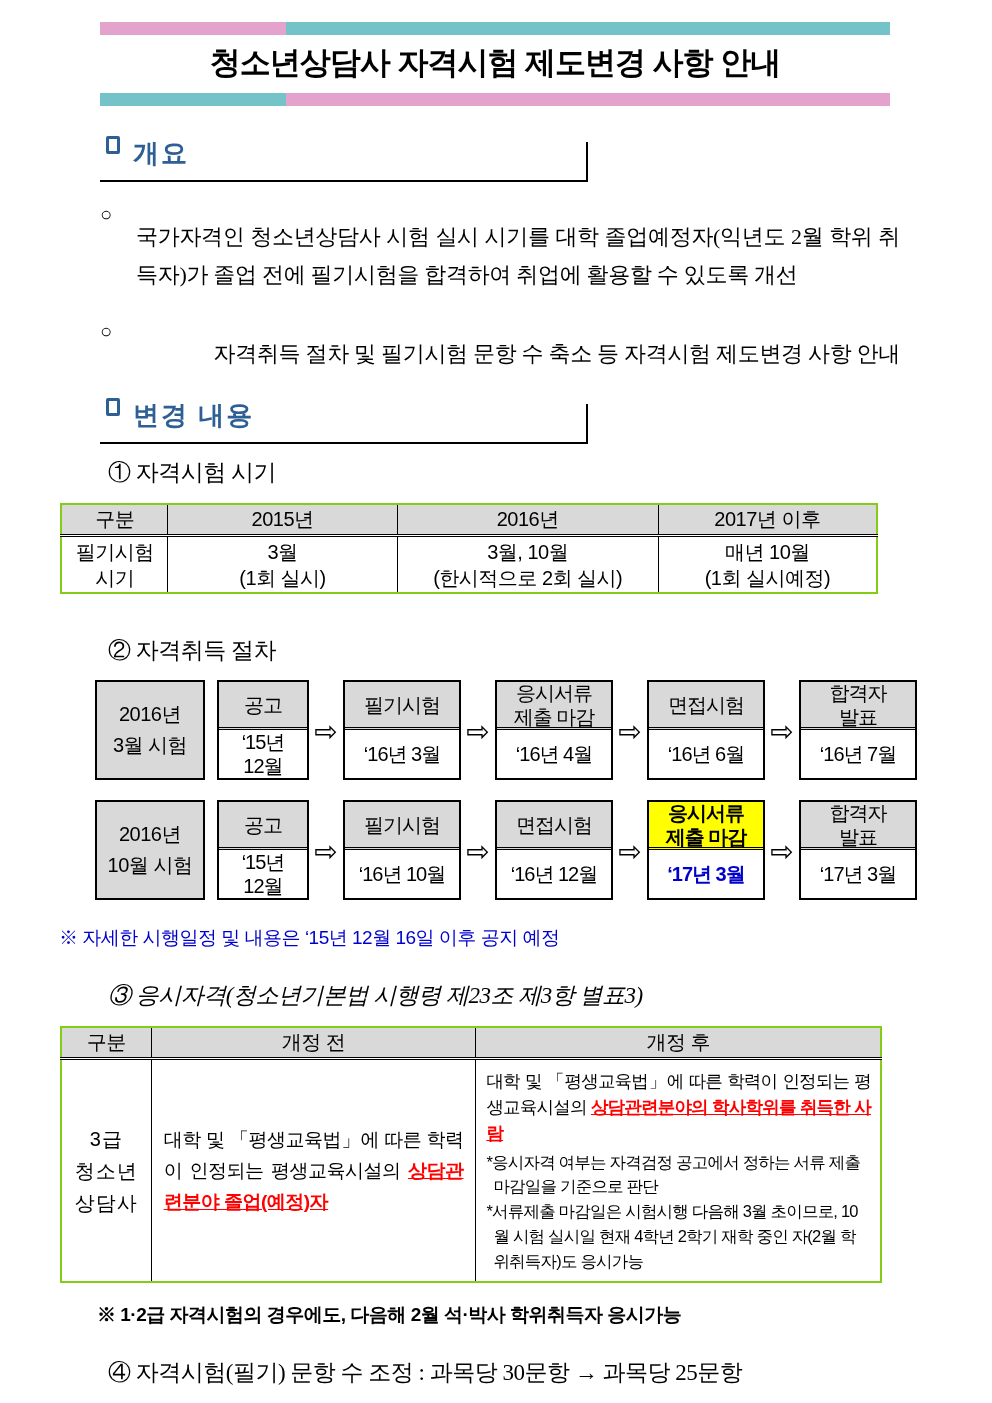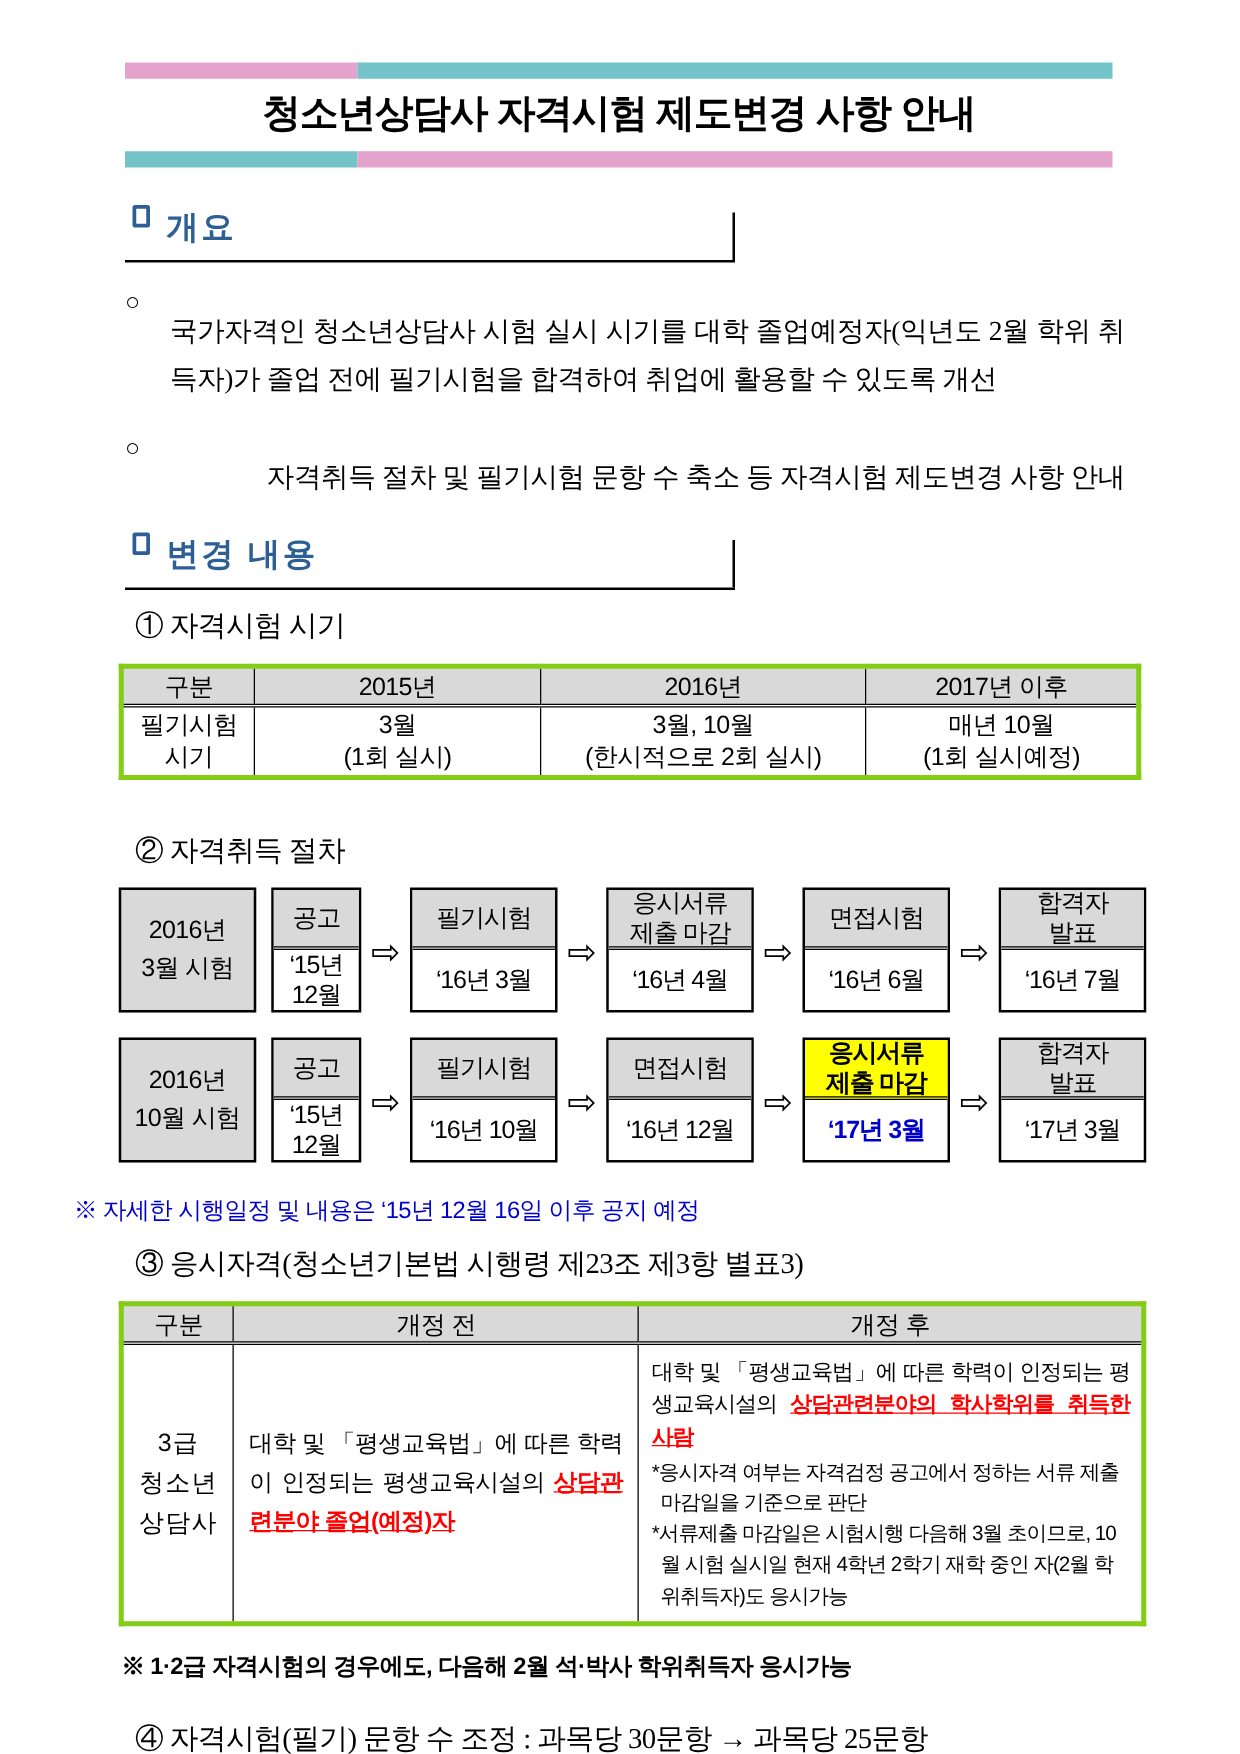--- a/index.html
+++ b/index.html
@@ -7,21 +7,21 @@
   body {
     width: 992px; height: 1403px;
     font-family: "Liberation Sans", sans-serif;
     color: #000;
     position: relative;
     overflow: hidden;
   }
   .pre { white-space: pre-line; }
 
   
-  .title-block { margin: 50px 102px 0 100px; }
+  .title-block { margin: 22px 102px 0 100px; }
   .bar { display: flex; height: 13px; }
   .bar .seg1 { width: 23.5%; }
   .bar .seg2 { flex: 1; }
   .pink { background: #e3a3cc; }
   .teal { background: #74c3c9; }
   .doc-title {
     text-align: center; font-size: 31px; font-weight: bold;
     letter-spacing: -1px; padding: 7px 0 9px 0;
     font-family: "Liberation Sans", sans-serif;
   }
@@ -55,37 +55,37 @@
   .bullet.single .bullet-text { text-align: right; }
 
   
   .num-item {
     margin-left: 108px; font-size: 23px; letter-spacing: -0.5px;
     font-family: "Liberation Serif", serif;
   }
 
   
   table { border-collapse: collapse; }
-  .tbl { margin-left: 95px; width: 818px; border: 4px solid #84cc16; padding-left: 15px; }
+  .tbl { margin-left: 60px; width: 818px; border: 2px solid #84cc16; padding-left: 15px; }
   .tbl th, .tbl td { border: 1px solid #000; }
   .tbl th {
     background: #d9d9d9; font-weight: normal; font-size: 20px;
     height: 31px; border-bottom: 3px double #000; letter-spacing: -0.5px;
   }
   .t1 td { text-align: center; font-size: 20px; height: 58px; line-height: 1.3; letter-spacing: -0.5px; }
 
   
   .frow { display: flex; margin-left: 95px; width: 822px; height: 100px; align-items: stretch; }
   .flabel {
     flex: none; width: 110px; background: #d9d9d9; border: 2px solid #000;
     display: flex; align-items: center; justify-content: center; text-align: center;
     font-size: 20px; line-height: 1.55; letter-spacing: -0.5px; margin-right: 12px;
   }
   .fbox { flex: none; width: 118px; border: 2px solid #000; display: flex; flex-direction: column; background: #fff; }
-  .fbox.narrow { width: 72px; }
+  .fbox.narrow { width: 92px; }
   .fbox-head {
     flex: none; height: 48px; background: #d9d9d9; border-bottom: 3px double #000;
     display: flex; align-items: center; justify-content: center; text-align: center;
     font-size: 20px; line-height: 1.2; letter-spacing: -1px;
   }
   .fbox-body {
     flex: 1; display: flex; align-items: center; justify-content: center; text-align: center;
     font-size: 20px; line-height: 1.2; letter-spacing: -1px;
   }
   .fbox-head.hl { background: #ffff00; font-weight: bold; }
@@ -119,21 +119,21 @@
   .mt1 { margin-top: 28px; }   
   .mt2 { margin-top: 16px; }   
   .mt3 { margin-top: 21px; }   
   .mt4 { margin-top: 24px; }   
   .mt5 { margin-top: 13px; }   
   .mt6 { margin-top: 15px; }   
   .mt7 { margin-top: 41px; }   
   .mt8 { margin-top: 14px; }   
   .mt9 { margin-top: 20px; }   
   .mt10 { margin-top: 25px; }  
-  .mt11 { margin-top: 14px; }  
+  .mt11 { margin-top: 29px; font-style: italic; }  
   .mt12 { margin-top: 15px; }  
   .mt13 { margin-top: 19px; }  
   .mt14 { margin-top: 29px; }
 </style>
 </head>
 <body>
 
 <div class="title-block">
   <div class="bar">
     <span class="seg1 pink"></span>

